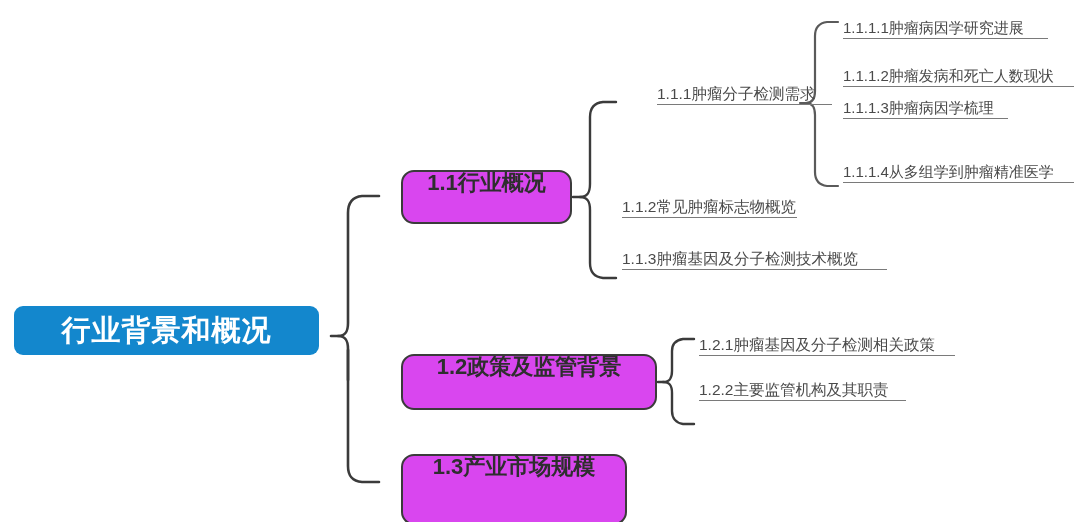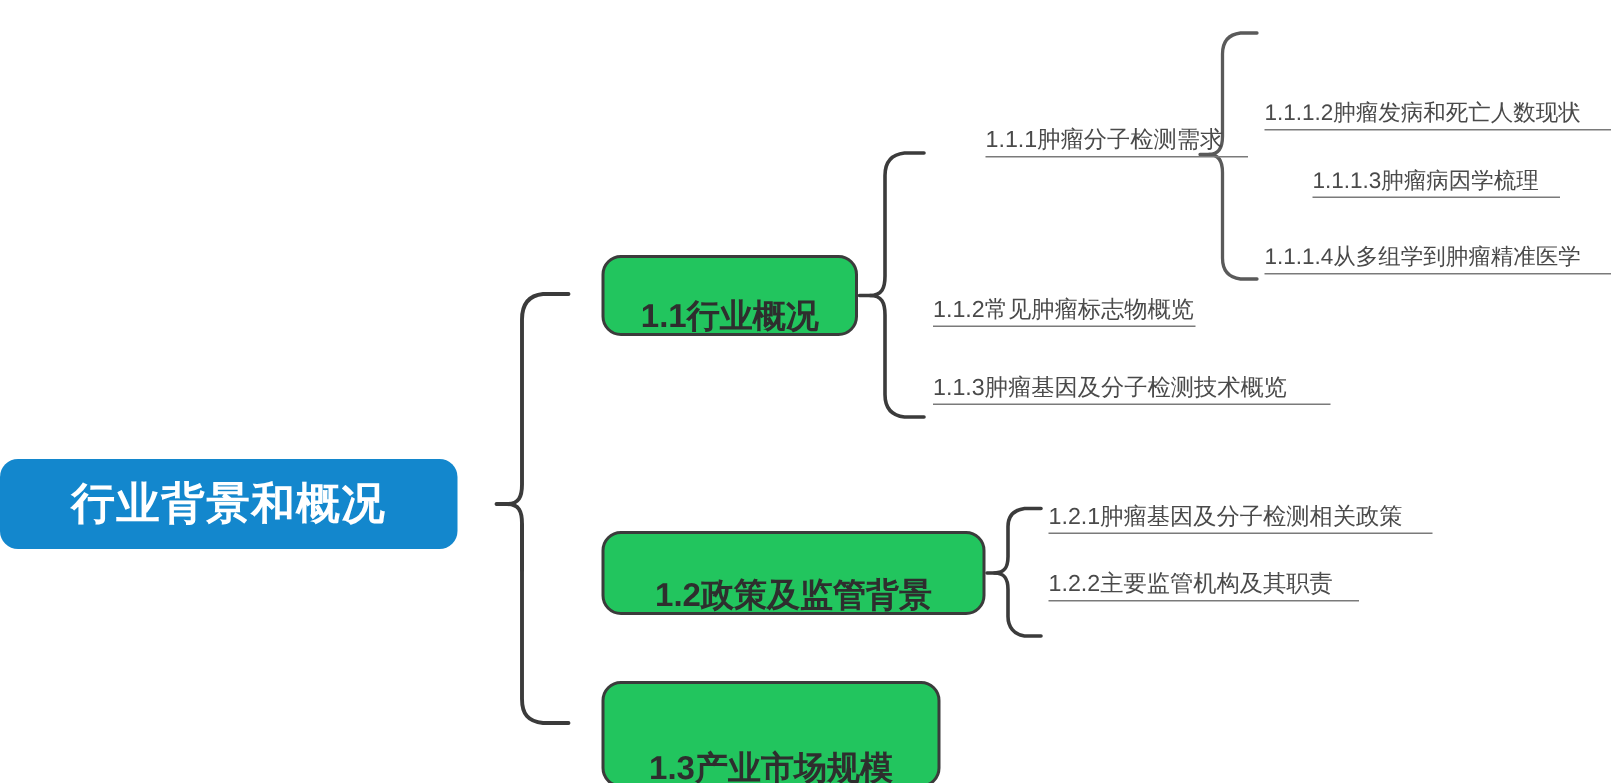--- a/index.html
+++ b/index.html
@@ -39,23 +39,23 @@
   }
   .node-root .label {
     font-size: 29px;
     font-weight: bold;
     line-height: 1;
     white-space: nowrap;
   }
   .node-l1 {
     position: absolute;
     display: flex;
-    align-items: flex-end;
+    align-items: flex-start;
     justify-content: center;
-    background: #22c55e;
+    background: #d946ef;
     border: 2.5px solid #3b3b3b;
     border-radius: 13px;
     box-sizing: border-box;
   }
   .node-l1 .label {
     font-size: 22px;
     font-weight: bold;
     color: #2e2e2e;
     line-height: 1;
     white-space: nowrap;
@@ -137,21 +137,21 @@
                L672 351
                C672 344 676 340 683 339
                L694 339"></path>
       <path d="M663 382 C670 382 672 386 672 393
                L672 411
                C672 418 676 423 683 424
                L694 424"></path>
     </g>
   </svg>
 
-  <div class="node-root" style="left:0; top:306px; width:305px; height:60px;border-radius:12px;">
+  <div class="node-root" style="left:14px; top:306px; width:305px; height:49px;">
     <span class="label">行业背景和概况</span>
   </div>
 
   <div class="node-l1" style="left:401px; top:170px; width:171px; height:54px;">
     <span class="label">1.1行业概况</span>
   </div>
 
   <div class="node-l1" style="left:401px; top:354px; width:256px; height:56px;">
     <span class="label">1.2政策及监管背景</span>
   </div>
@@ -168,27 +168,31 @@
   <div class="leaf l2" style="left:622px; top:191px; width:175px; height:27px;">
     <span class="label">1.1.2常见肿瘤标志物概览</span>
     <span class="rule" style="width:175px;"></span>
   </div>
 
   <div class="leaf l2" style="left:622px; top:243px; width:265px; height:27px;">
     <span class="label">1.1.3肿瘤基因及分子检测技术概览</span>
     <span class="rule" style="width:265px;"></span>
   </div>
 
+  <div class="leaf" style="left:843px; top:12px; width:205px; height:27px;">
+    <span class="label">1.1.1.1肿瘤病因学研究进展</span>
+    <span class="rule" style="width:205px;"></span>
+  </div>
 
   <div class="leaf" style="left:843px; top:60px; width:231px; height:27px;">
     <span class="label">1.1.1.2肿瘤发病和死亡人数现状</span>
     <span class="rule" style="width:231px;"></span>
   </div>
 
-  <div class="leaf" style="left:843px; top:105px; width:165px; height:27px;margin-left:32px;">
+  <div class="leaf" style="left:843px; top:92px; width:165px; height:27px;">
     <span class="label">1.1.1.3肿瘤病因学梳理</span>
     <span class="rule" style="width:165px;"></span>
   </div>
 
   <div class="leaf" style="left:843px; top:156px; width:231px; height:27px;">
     <span class="label">1.1.1.4从多组学到肿瘤精准医学</span>
     <span class="rule" style="width:231px;"></span>
   </div>
 
   <div class="leaf l2" style="left:699px; top:329px; width:256px; height:27px;">

